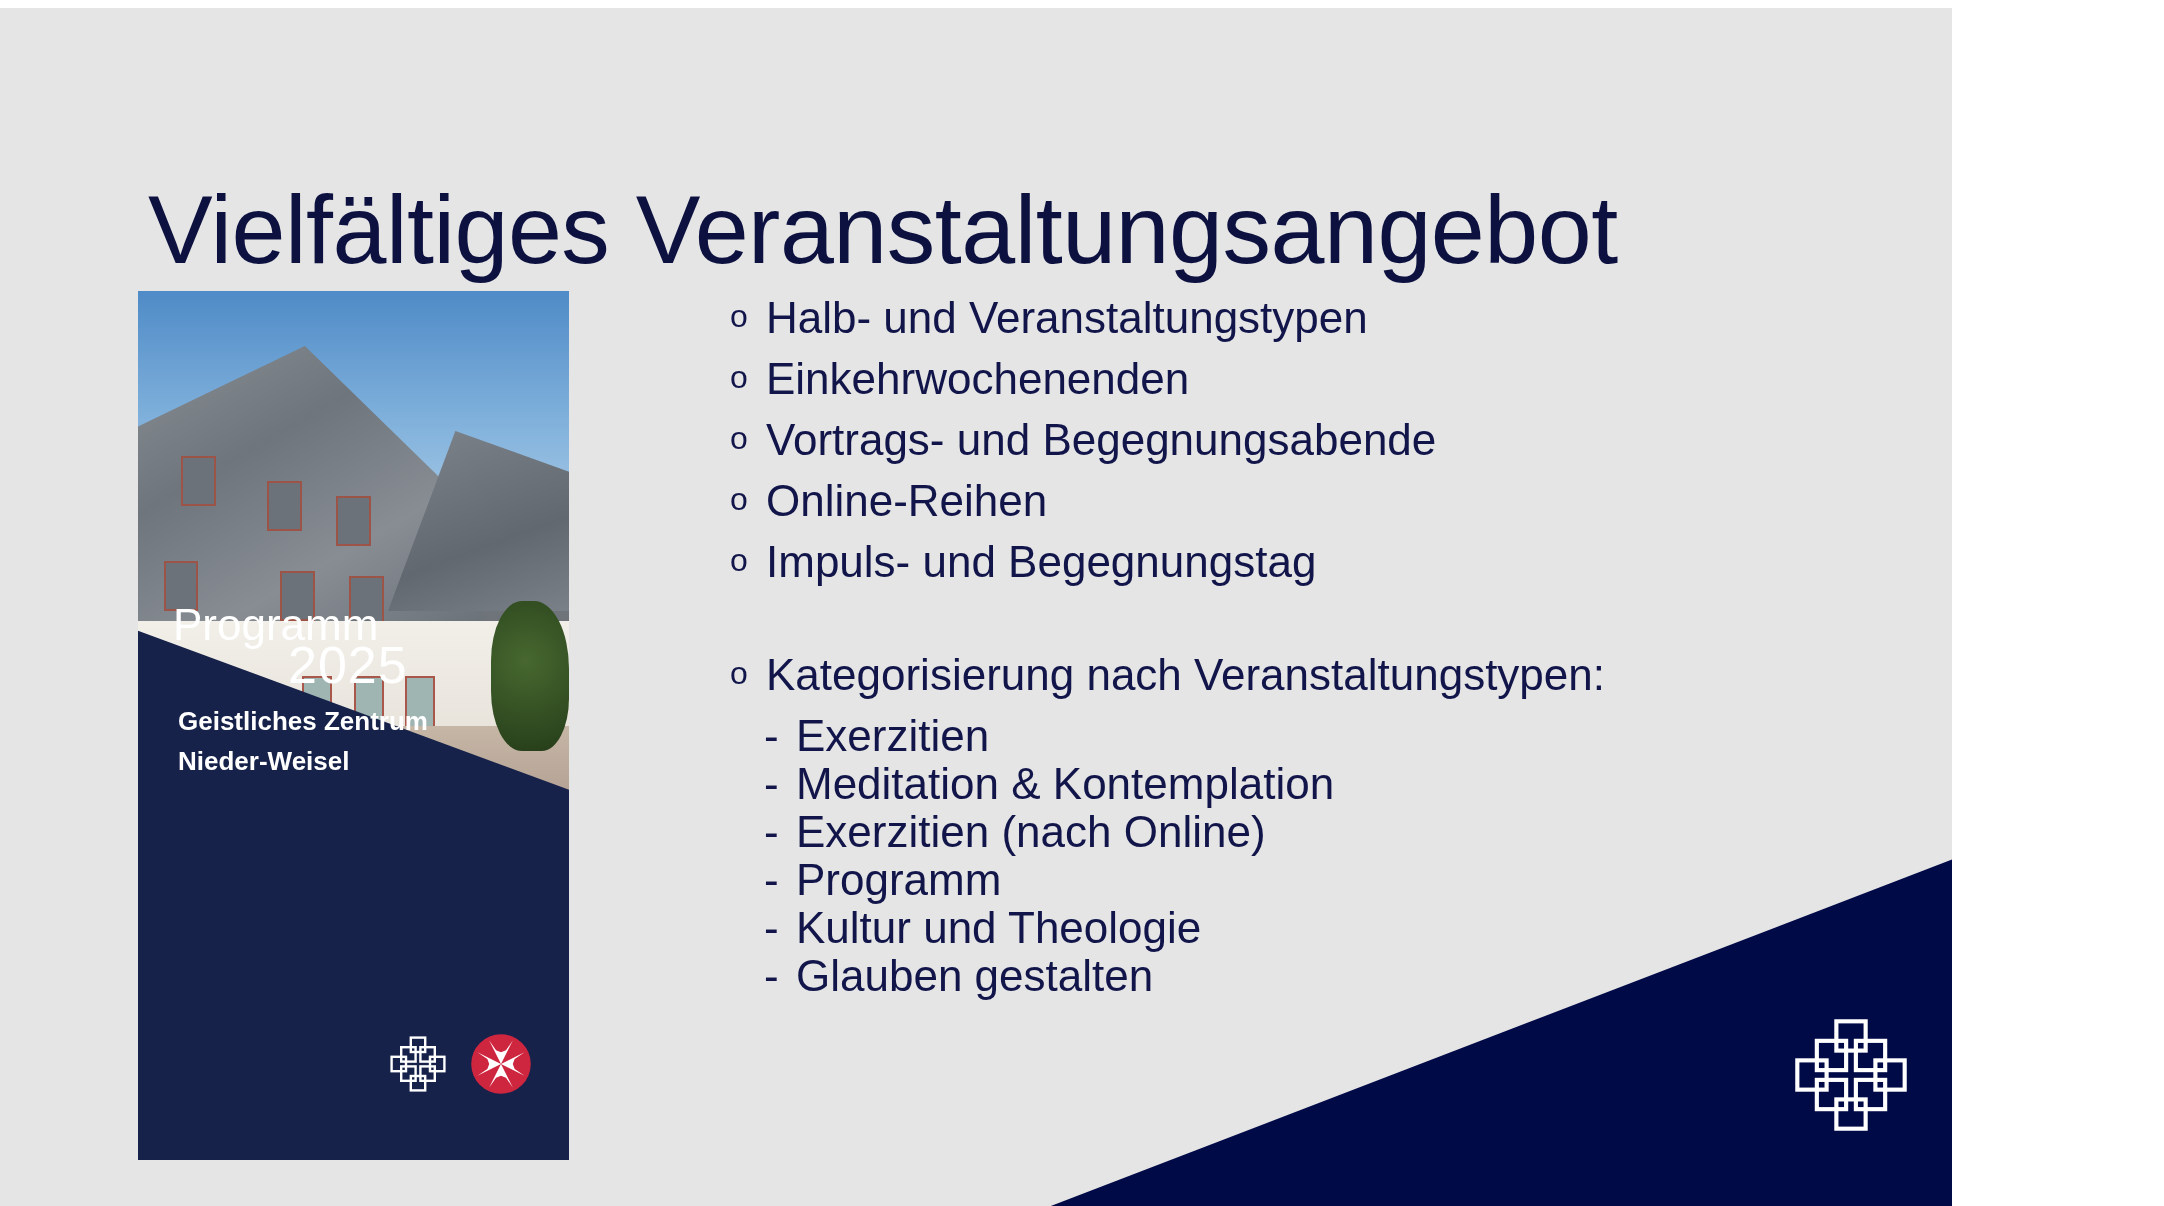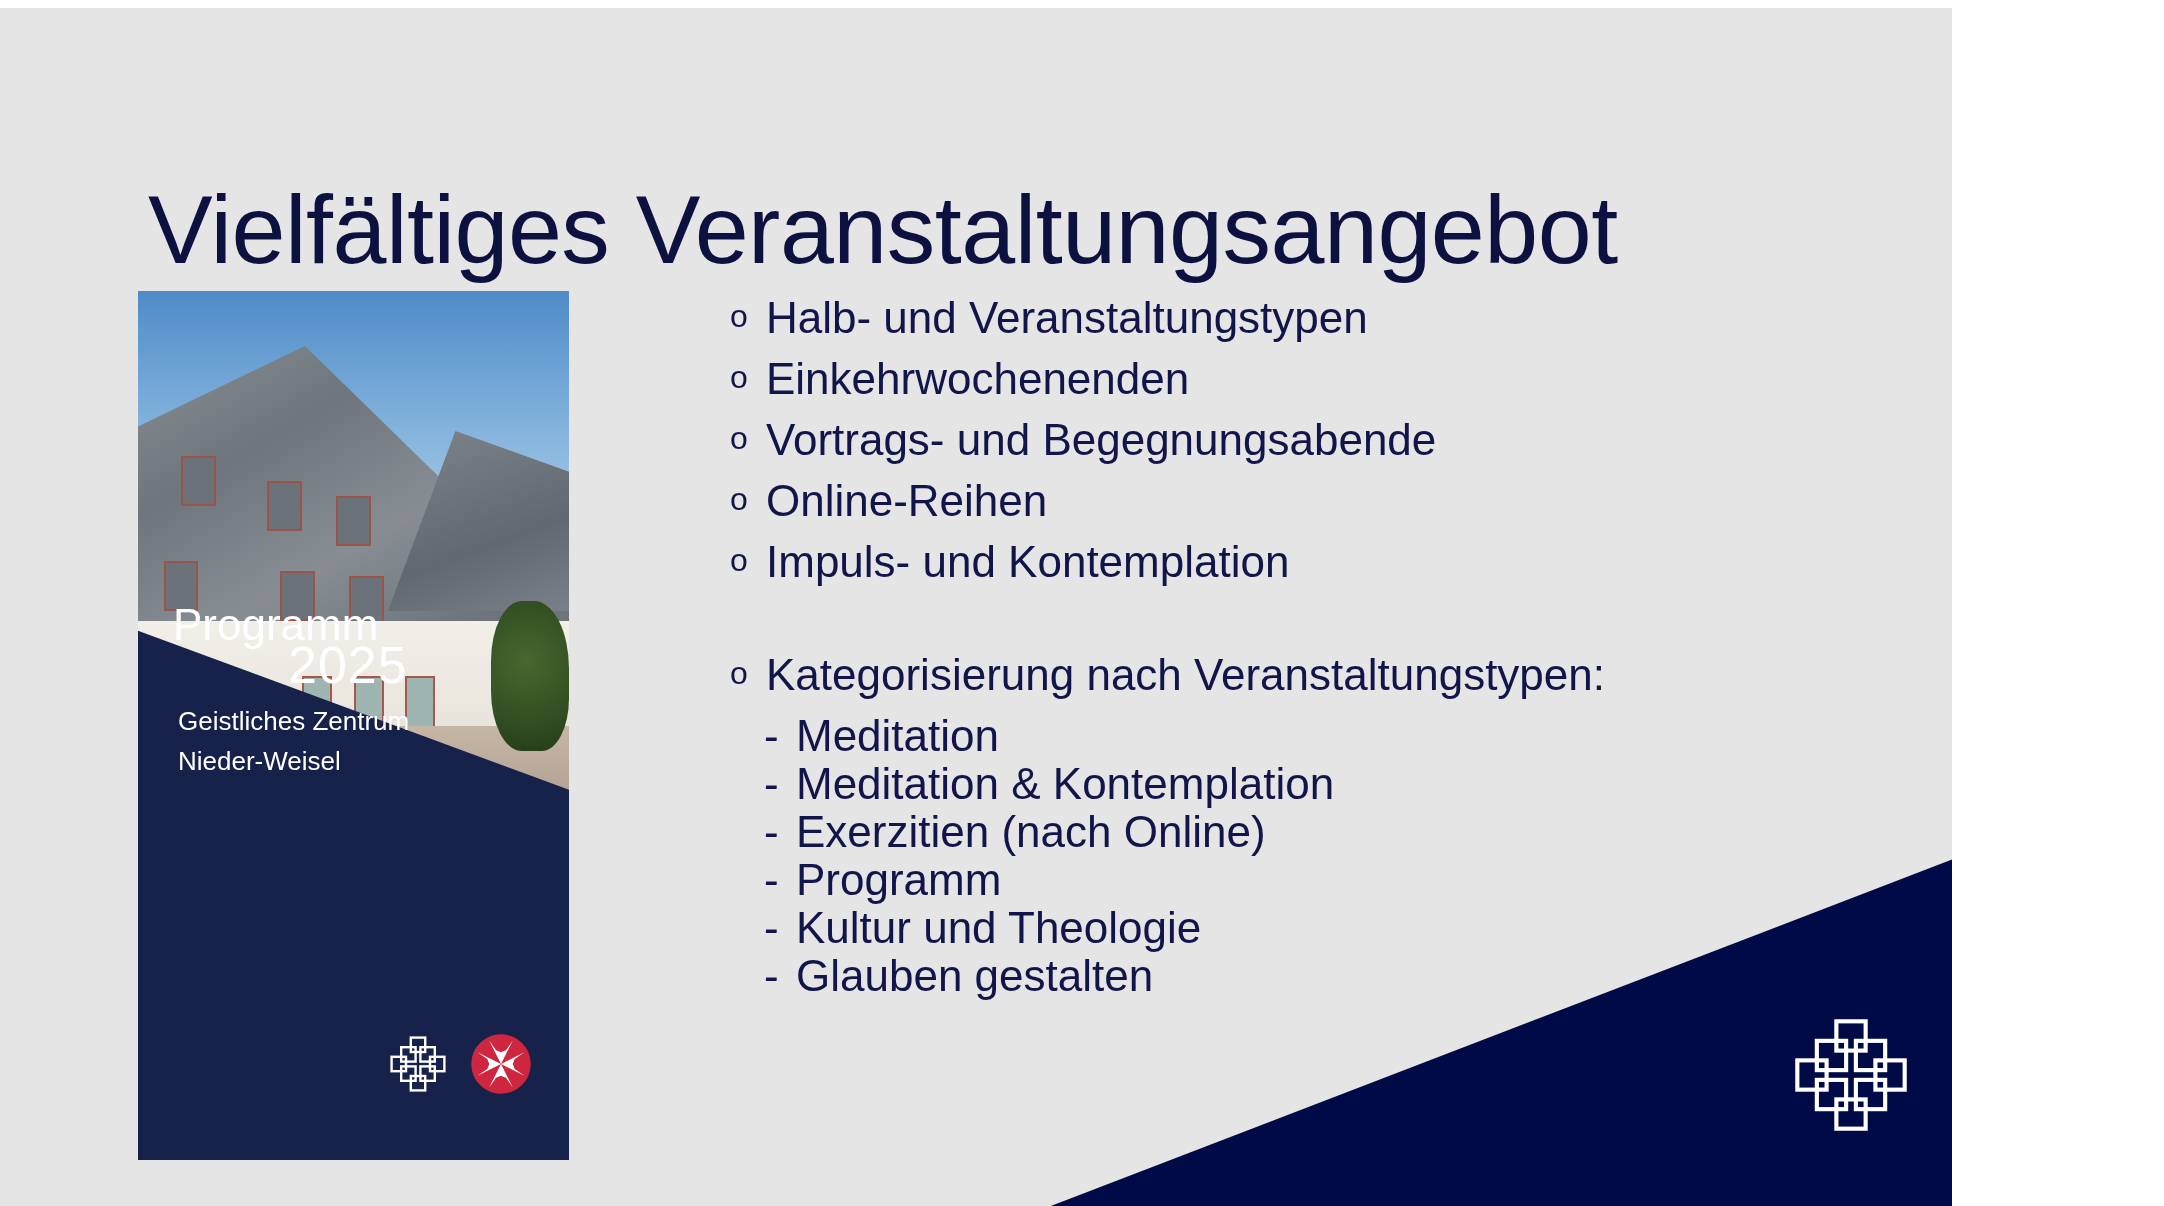--- a/index.html
+++ b/index.html
@@ -193,21 +193,21 @@
     font-weight: 400;
     letter-spacing: 1px;
   }
   .brochure-sub {
     position: absolute;
     left: 40px;
     top: 410px;
     font-size: 26px;
     line-height: 1.55;
     color: #ffffff;
-    font-weight: 400;
+    font-weight: 700;
   }
 
   .brochure-logos {
     position: absolute;
     left: 250px;
     top: 742px;
     display: flex;
     align-items: center;
     gap: 22px;
   }
@@ -306,37 +306,37 @@
       <li>
         <span class="bullet-marker">o</span>
         <span class="bullet-text">Vortrags- und Begegnungsabende</span>
       </li>
       <li>
         <span class="bullet-marker">o</span>
         <span class="bullet-text">Online-Reihen</span>
       </li>
       <li>
         <span class="bullet-marker">o</span>
-        <span class="bullet-text">Impuls- und Kontemplation</span>
+        <span class="bullet-text">Impuls- und Begegnungstag</span>
       </li>
     </ul>
 
     <div class="bullet-gap"></div>
 
     <ul class="bullets">
       <li>
         <span class="bullet-marker">o</span>
         <span class="bullet-text">Kategorisierung nach Veranstaltungstypen:</span>
       </li>
     </ul>
 
     <ul class="sub-bullets">
       <li>
         <span class="dash-marker">-</span>
-        <span class="bullet-text">Meditation</span>
+        <span class="bullet-text">Exerzitien</span>
       </li>
       <li>
         <span class="dash-marker">-</span>
         <span class="bullet-text">Meditation &amp; Kontemplation</span>
       </li>
       <li>
         <span class="dash-marker">-</span>
         <span class="bullet-text">Exerzitien (nach Online)</span>
       </li>
       <li>

